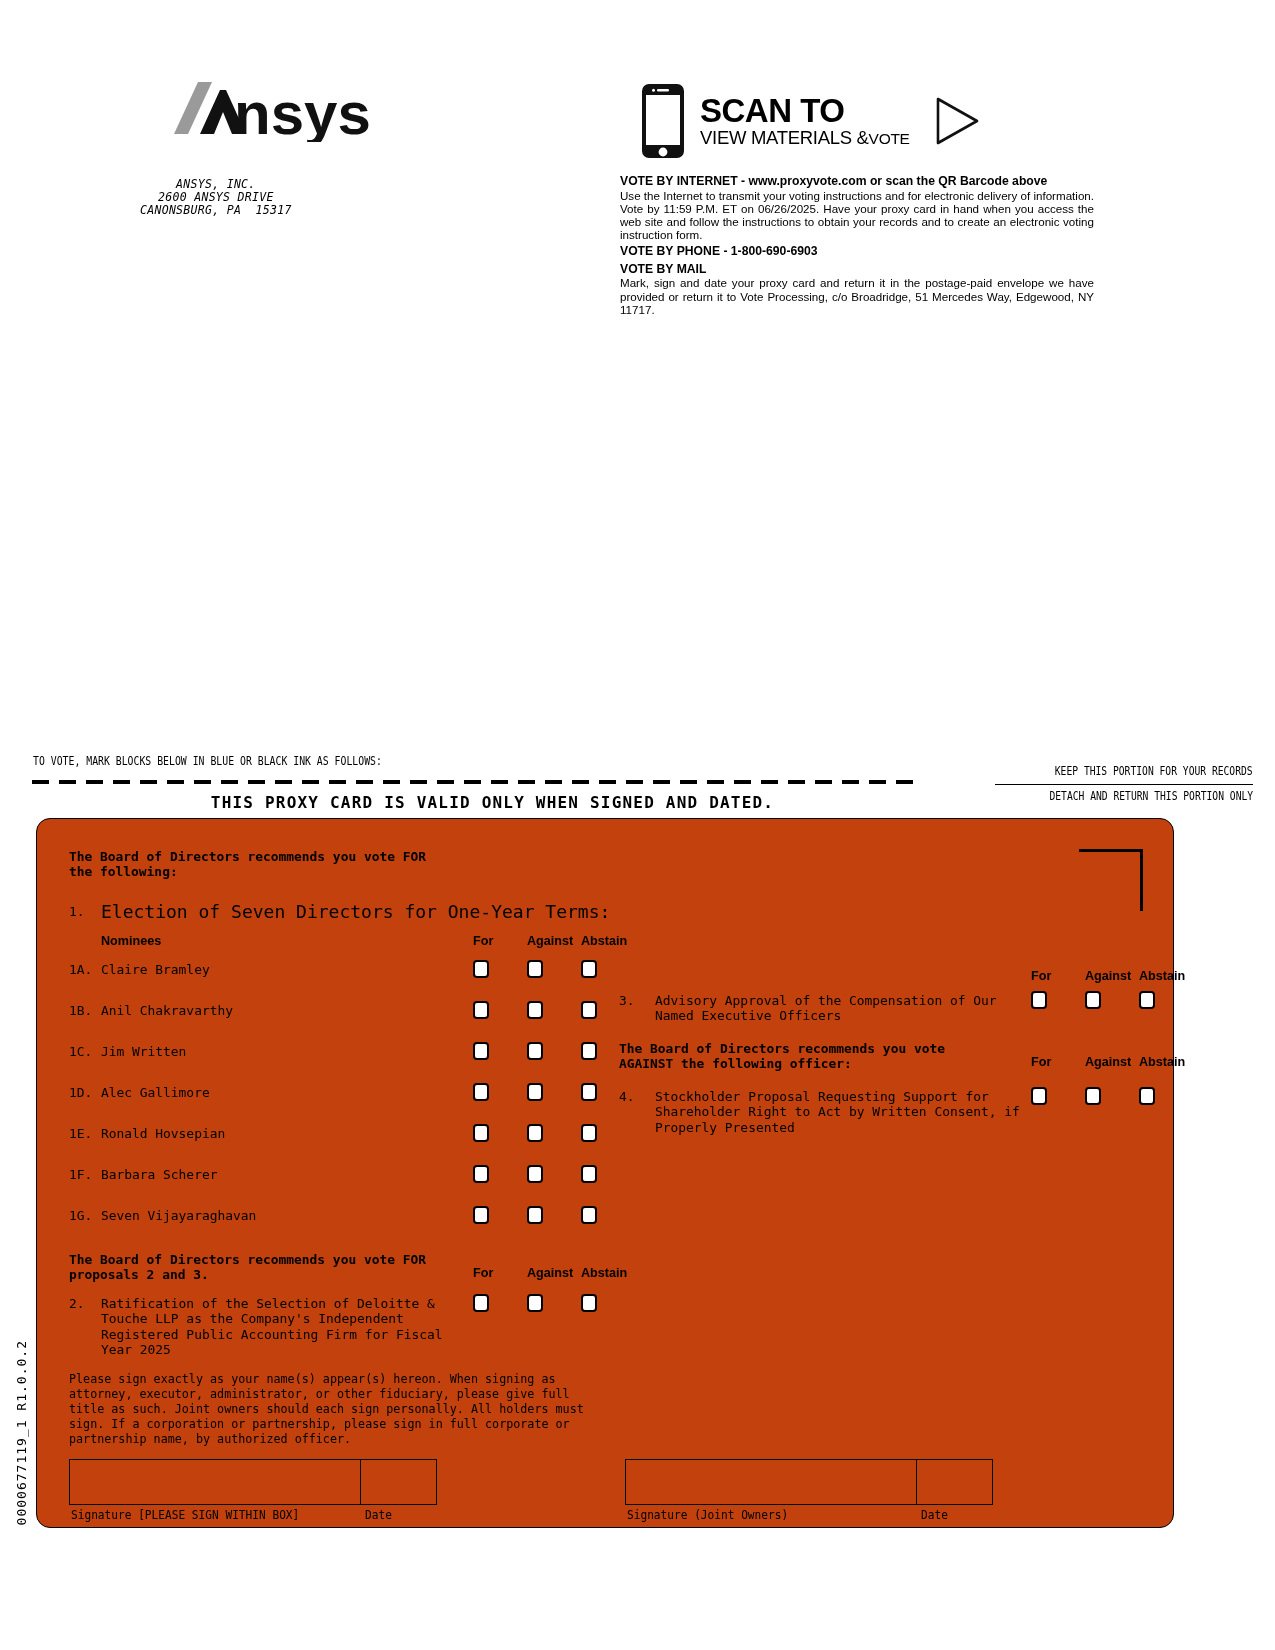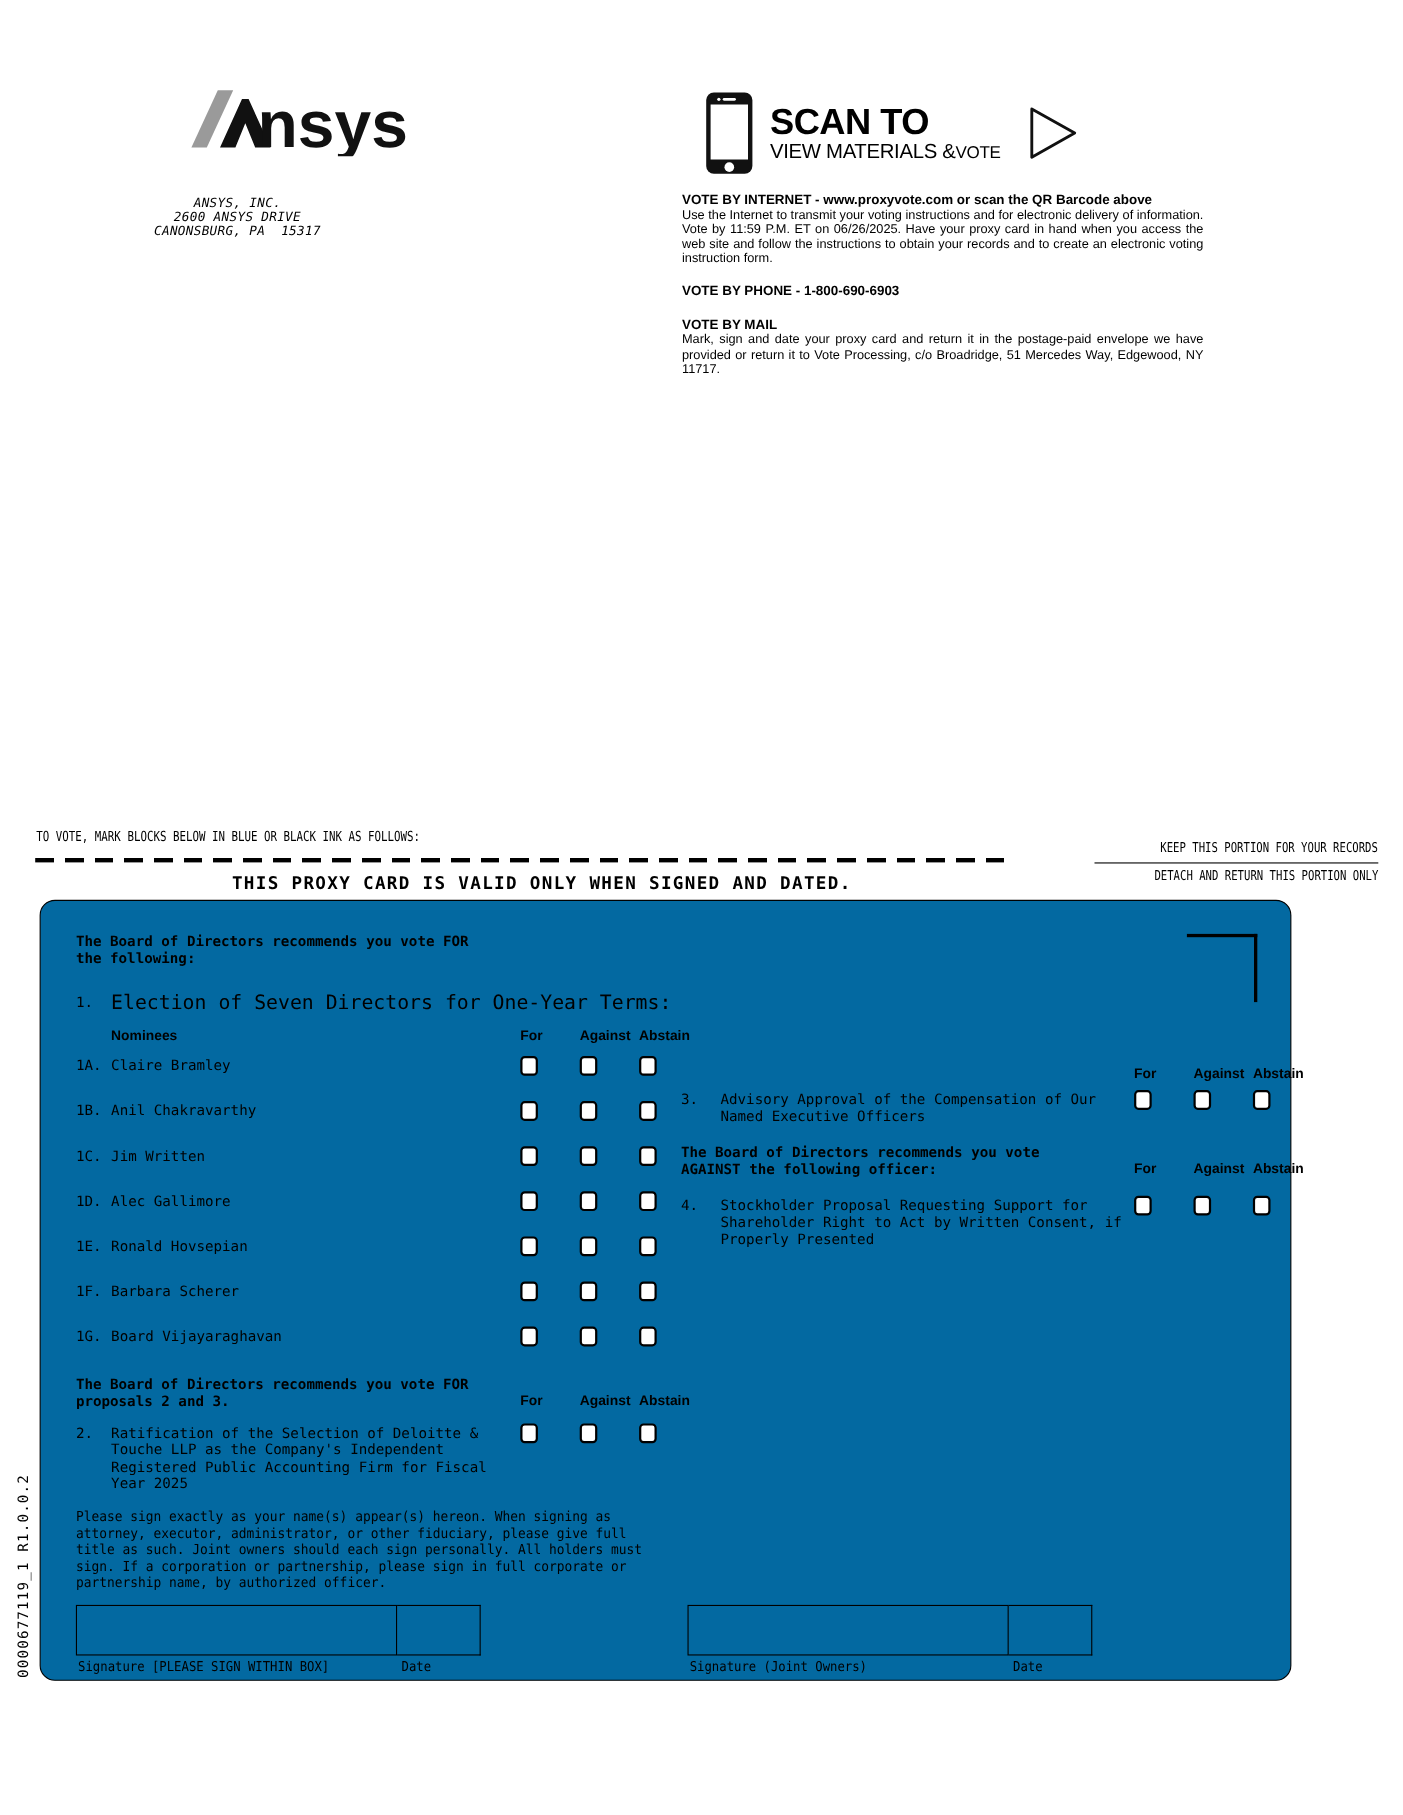--- a/index.html
+++ b/index.html
@@ -54,21 +54,21 @@
     font-family: "Liberation Sans", sans-serif;
   }
   .vi-head {
     font-weight: bold; font-size: 12.2px; line-height: 14.5px;
     margin-top: 2px;
   }
   .vi-body {
     font-size: 11.6px; line-height: 13.2px;
     text-align: justify;
   }
-  .vi-gap { margin-top: 16px; }
+  .vi-gap { margin-top: 3px; }
 
   
   .mark-instruction {
     position: absolute; left: 33px; top: 753px;
     font-family: "DejaVu Sans Mono", monospace;
     font-size: 12.6px;
     transform: scaleX(0.78);
     transform-origin: left center;
     white-space: nowrap;
   }
@@ -108,21 +108,21 @@
     letter-spacing: 1.2px;
     padding-right: 290px;
   }
 
   
   .ballot-card {
     position: absolute; left: 36px; top: 818px;
     width: 1138px; height: 710px;
     border: 1.4px solid #000;
     border-radius: 14px;
-    background: #0369a1;
+    background: #c2410c;
   }
   .corner-mark {
     position: absolute; right: 30px; top: 30px;
     width: 64px; height: 62px;
     border-top: 3px solid #000;
     border-right: 3px solid #000;
   }
 
   .col-left { position: absolute; left: 32px; top: 30px; width: 560px; }
   .col-right { position: absolute; left: 582px; top: 150px; width: 530px; }
@@ -376,21 +376,21 @@
               <span class="cb"></span>
             </span>
           <span class="cb-slot">
               <span class="cb"></span>
             </span>
         </div>
       </div>
 
       <div class="nominee-row" style="top:246px;">
         <span class="nominee-code">1G.</span>
-        <span class="nominee-name">Board Vijayaraghavan</span>
+        <span class="nominee-name">Seven Vijayaraghavan</span>
         <div class="nominee-boxes">
           <span class="cb-slot">
               <span class="cb"></span>
             </span>
           <span class="cb-slot">
               <span class="cb"></span>
             </span>
           <span class="cb-slot">
               <span class="cb"></span>
             </span>

